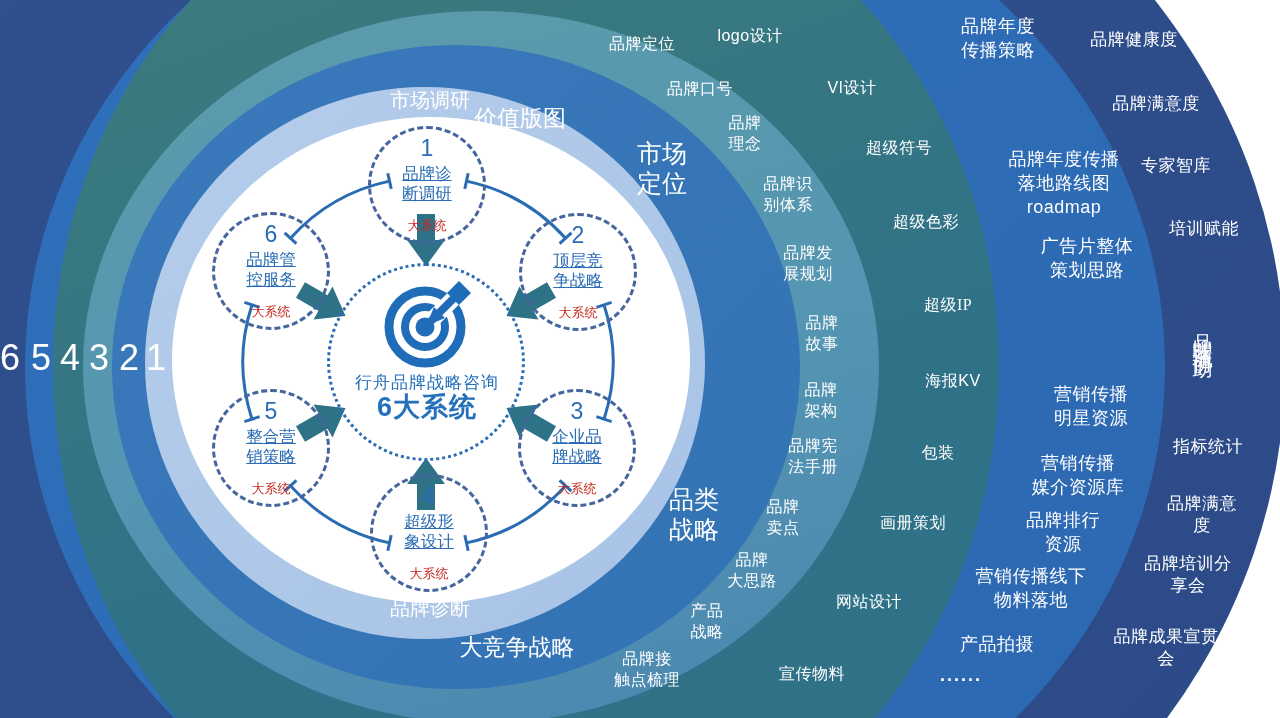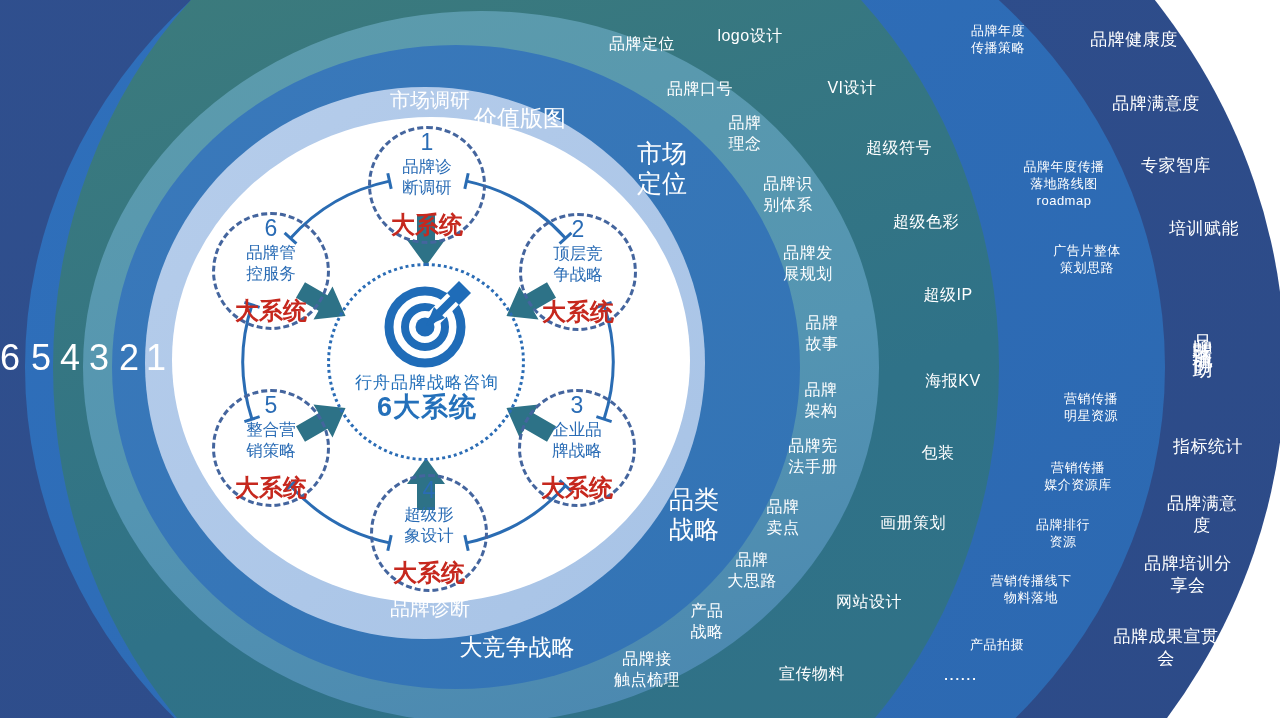--- a/index.html
+++ b/index.html
@@ -10,31 +10,31 @@
   
   .r6{background:linear-gradient(135deg,#30508f 0%,#2c4a87 100%);}
   .r5{background:linear-gradient(135deg,#2f70bc 0%,#2c68b0 100%);}
   .r4{background:linear-gradient(160deg,#3f7d79 0%,#2f7288 60%,#317186 100%);}
   .r3{background:linear-gradient(165deg,#5d9cab 0%,#5495b2 55%,#4a86b0 100%);}
   .r2{background:linear-gradient(135deg,#3a79bb 0%,#3273b4 100%);}
   .r1{background:linear-gradient(135deg,#b6cdeb 0%,#a7c3e6 100%);}
   .rw{background:#ffffff;}
   
   .item{color:#ffffff;font-size:16px;line-height:1.32;letter-spacing:.5px;z-index:12;}
-  .item.r5t{font-size:13px;}
+  .item.r5t{font-size:18px;}
   .item.r6t{font-size:17px;}
   .item.vert{writing-mode:vertical-rl;text-orientation:upright;font-size:20px;letter-spacing:5px;line-height:1;}
   .stage-label{color:#ffffff;z-index:12;line-height:1.18;}
   .ringnum{position:absolute;color:#ffffff;font-size:36px;z-index:12;transform:translate(-50%,-50%);}
   .sys{position:absolute;width:112px;height:112px;border:3px dashed #44659e;border-radius:50%;
        transform:translate(-50%,-50%);z-index:11;display:flex;flex-direction:column;
        align-items:center;justify-content:center;background:transparent;}
   .sys .num{color:#2a6cb5;font-size:23px;line-height:1.1;}
-  .sys .nm{color:#2a6cb5;font-size:16.5px;line-height:1.25;white-space:pre-line;text-align:center;margin-top:1px;}
-  .sys .tag{color:#c6281e;font-size:24px;font-weight:bold;line-height:1.2;margin-top:14px;}
+  .sys .nm{color:#2a6cb5;font-size:16.5px;line-height:1.25;white-space:pre-line;text-align:center;margin-top:1px;text-decoration:underline;}
+  .sys .tag{color:#c6281e;font-size:13px;font-weight:normal;line-height:1.2;margin-top:14px;}
   .dotted-circle{position:absolute;width:192px;height:192px;border:3px dotted #2a6cb5;border-radius:50%;
        transform:translate(-50%,-50%);z-index:10;}
   .center-sub{color:#2470ba;font-size:17px;z-index:12;letter-spacing:1px;}
   .center-title{color:#2470ba;font-size:27px;font-weight:bold;z-index:12;letter-spacing:1px;}
   svg.overlay{position:absolute;left:0;top:0;z-index:9;}
   svg.target{position:absolute;transform:translate(-50%,-50%);z-index:11;}
 </style>
 </head>
 <body>
 
@@ -84,21 +84,21 @@
 大思路</div>
   <div class="pin item" style="left:707px;top:621px;">产品
 战略</div>
   <div class="pin item" style="left:647px;top:669px;">品牌接
 触点梳理</div>
 
   <div class="pin item" style="left:750px;top:36px;">logo设计</div>
   <div class="pin item" style="left:852px;top:88px;">VI设计</div>
   <div class="pin item" style="left:899px;top:148px;">超级符号</div>
   <div class="pin item" style="left:926px;top:222px;">超级色彩</div>
-  <div class="pin item" style="left:948px;top:295px;">超级IP</div>
+  <div class="pin item" style="left:948px;top:305px;font-family:Liberation Serif, serif;">超级IP</div>
   <div class="pin item" style="left:953px;top:381px;">海报KV</div>
   <div class="pin item" style="left:938px;top:453px;">包装</div>
   <div class="pin item" style="left:913px;top:523px;">画册策划</div>
   <div class="pin item" style="left:869px;top:602px;">网站设计</div>
   <div class="pin item" style="left:812px;top:674px;">宣传物料</div>
 
   <div class="pin item r5t" style="left:998px;top:39px;">品牌年度
 传播策略</div>
   <div class="pin item r5t" style="left:1064px;top:184px;">品牌年度传播
 落地路线图

